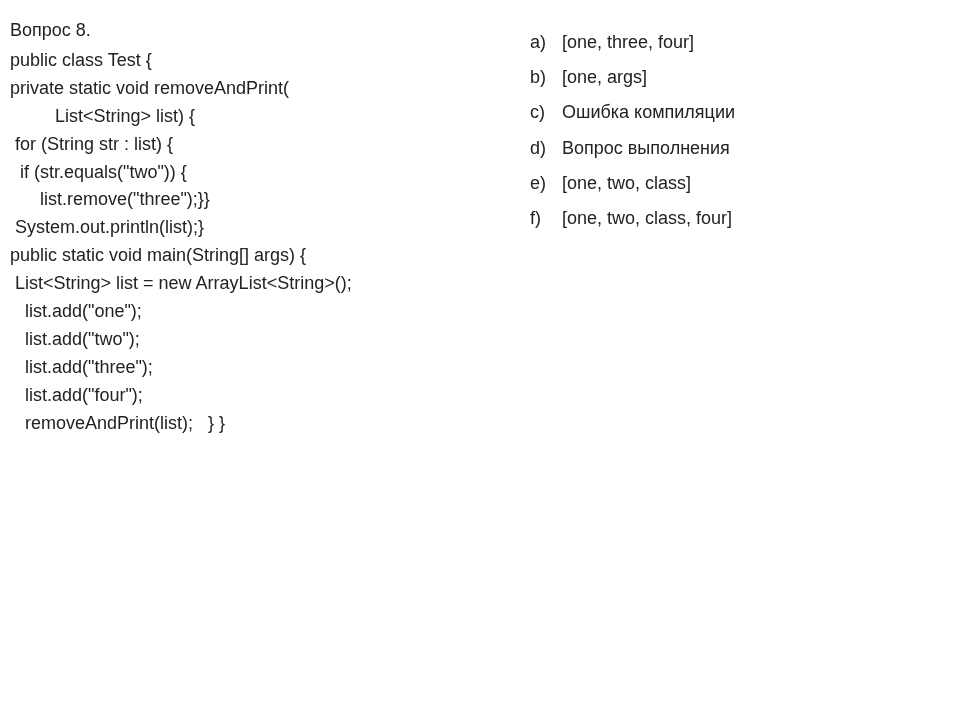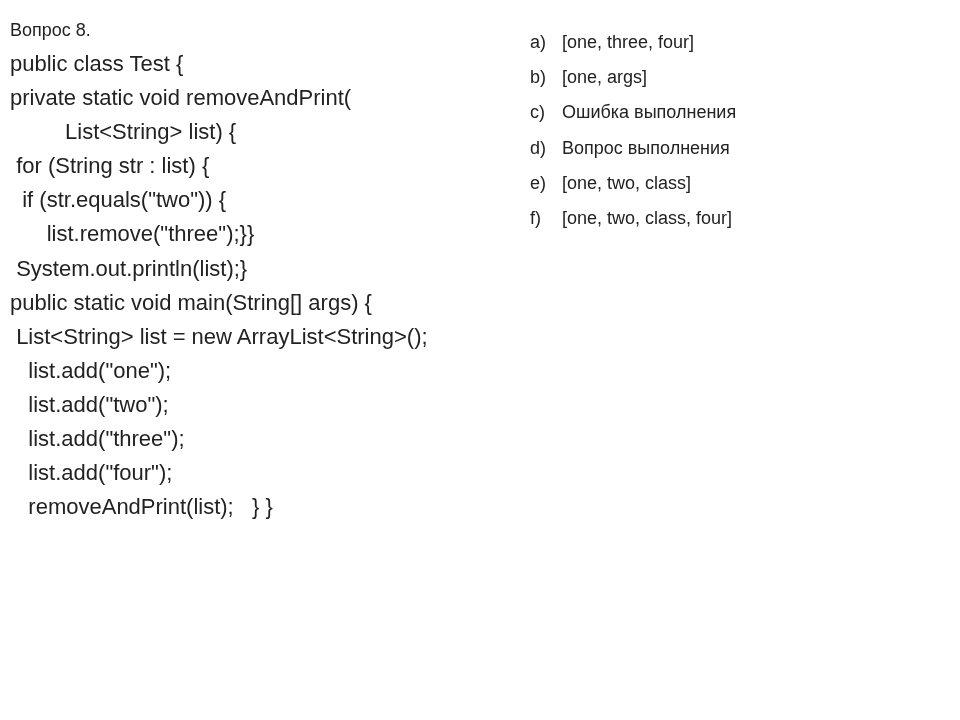--- a/index.html
+++ b/index.html
@@ -36,21 +36,21 @@
     }
 
     .question-title {
       font-size: 18px;
       margin-bottom: 6px;
       font-weight: normal;
     }
 
     .code-block {
       font-family: Arial, sans-serif;
-      font-size: 22px;
+      font-size: 18px;
       line-height: 1.55;
       white-space: pre-wrap;
     }
 
     .answer-list {
       list-style: none;
       padding: 0;
       margin-top: 10px;
     }
 
@@ -96,21 +96,21 @@
     <li class="answer-item">
           <span class="answer-label">a)</span>
           <span class="answer-text">[one, three, four]</span>
         </li>
         <li class="answer-item">
           <span class="answer-label">b)</span>
           <span class="answer-text">[one, args]</span>
         </li>
         <li class="answer-item">
           <span class="answer-label">c)</span>
-          <span class="answer-text">Ошибка выполнения</span>
+          <span class="answer-text">Ошибка компиляции</span>
         </li>
         <li class="answer-item">
           <span class="answer-label">d)</span>
           <span class="answer-text">Вопрос выполнения</span>
         </li>
         <li class="answer-item">
           <span class="answer-label">e)</span>
           <span class="answer-text">[one, two, class]</span>
         </li>
         <li class="answer-item">

